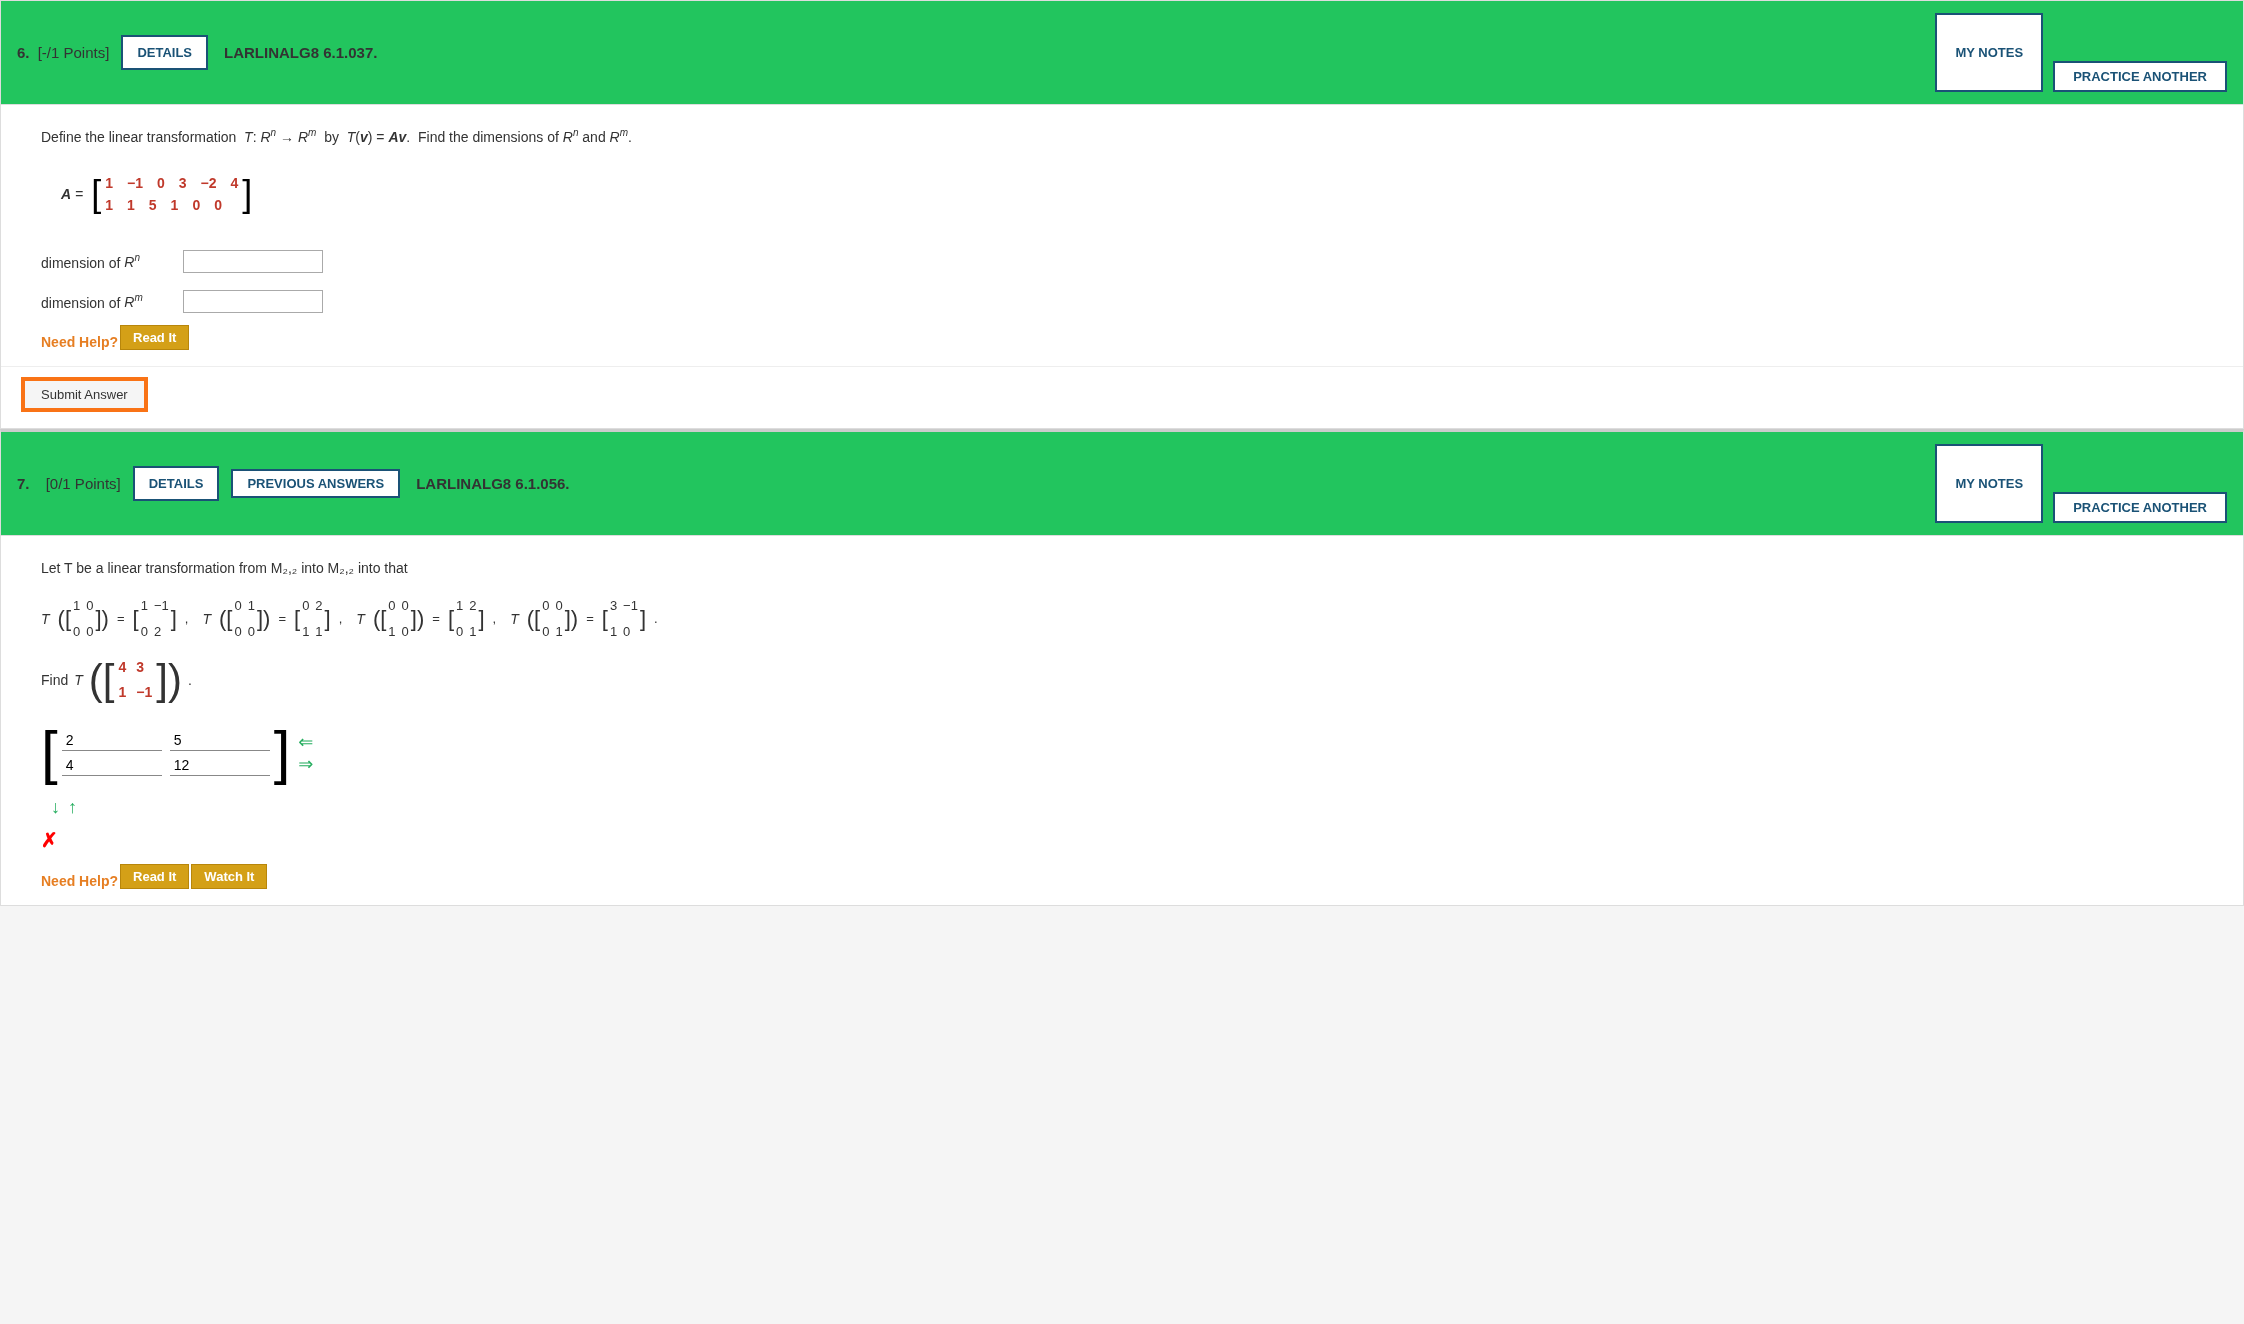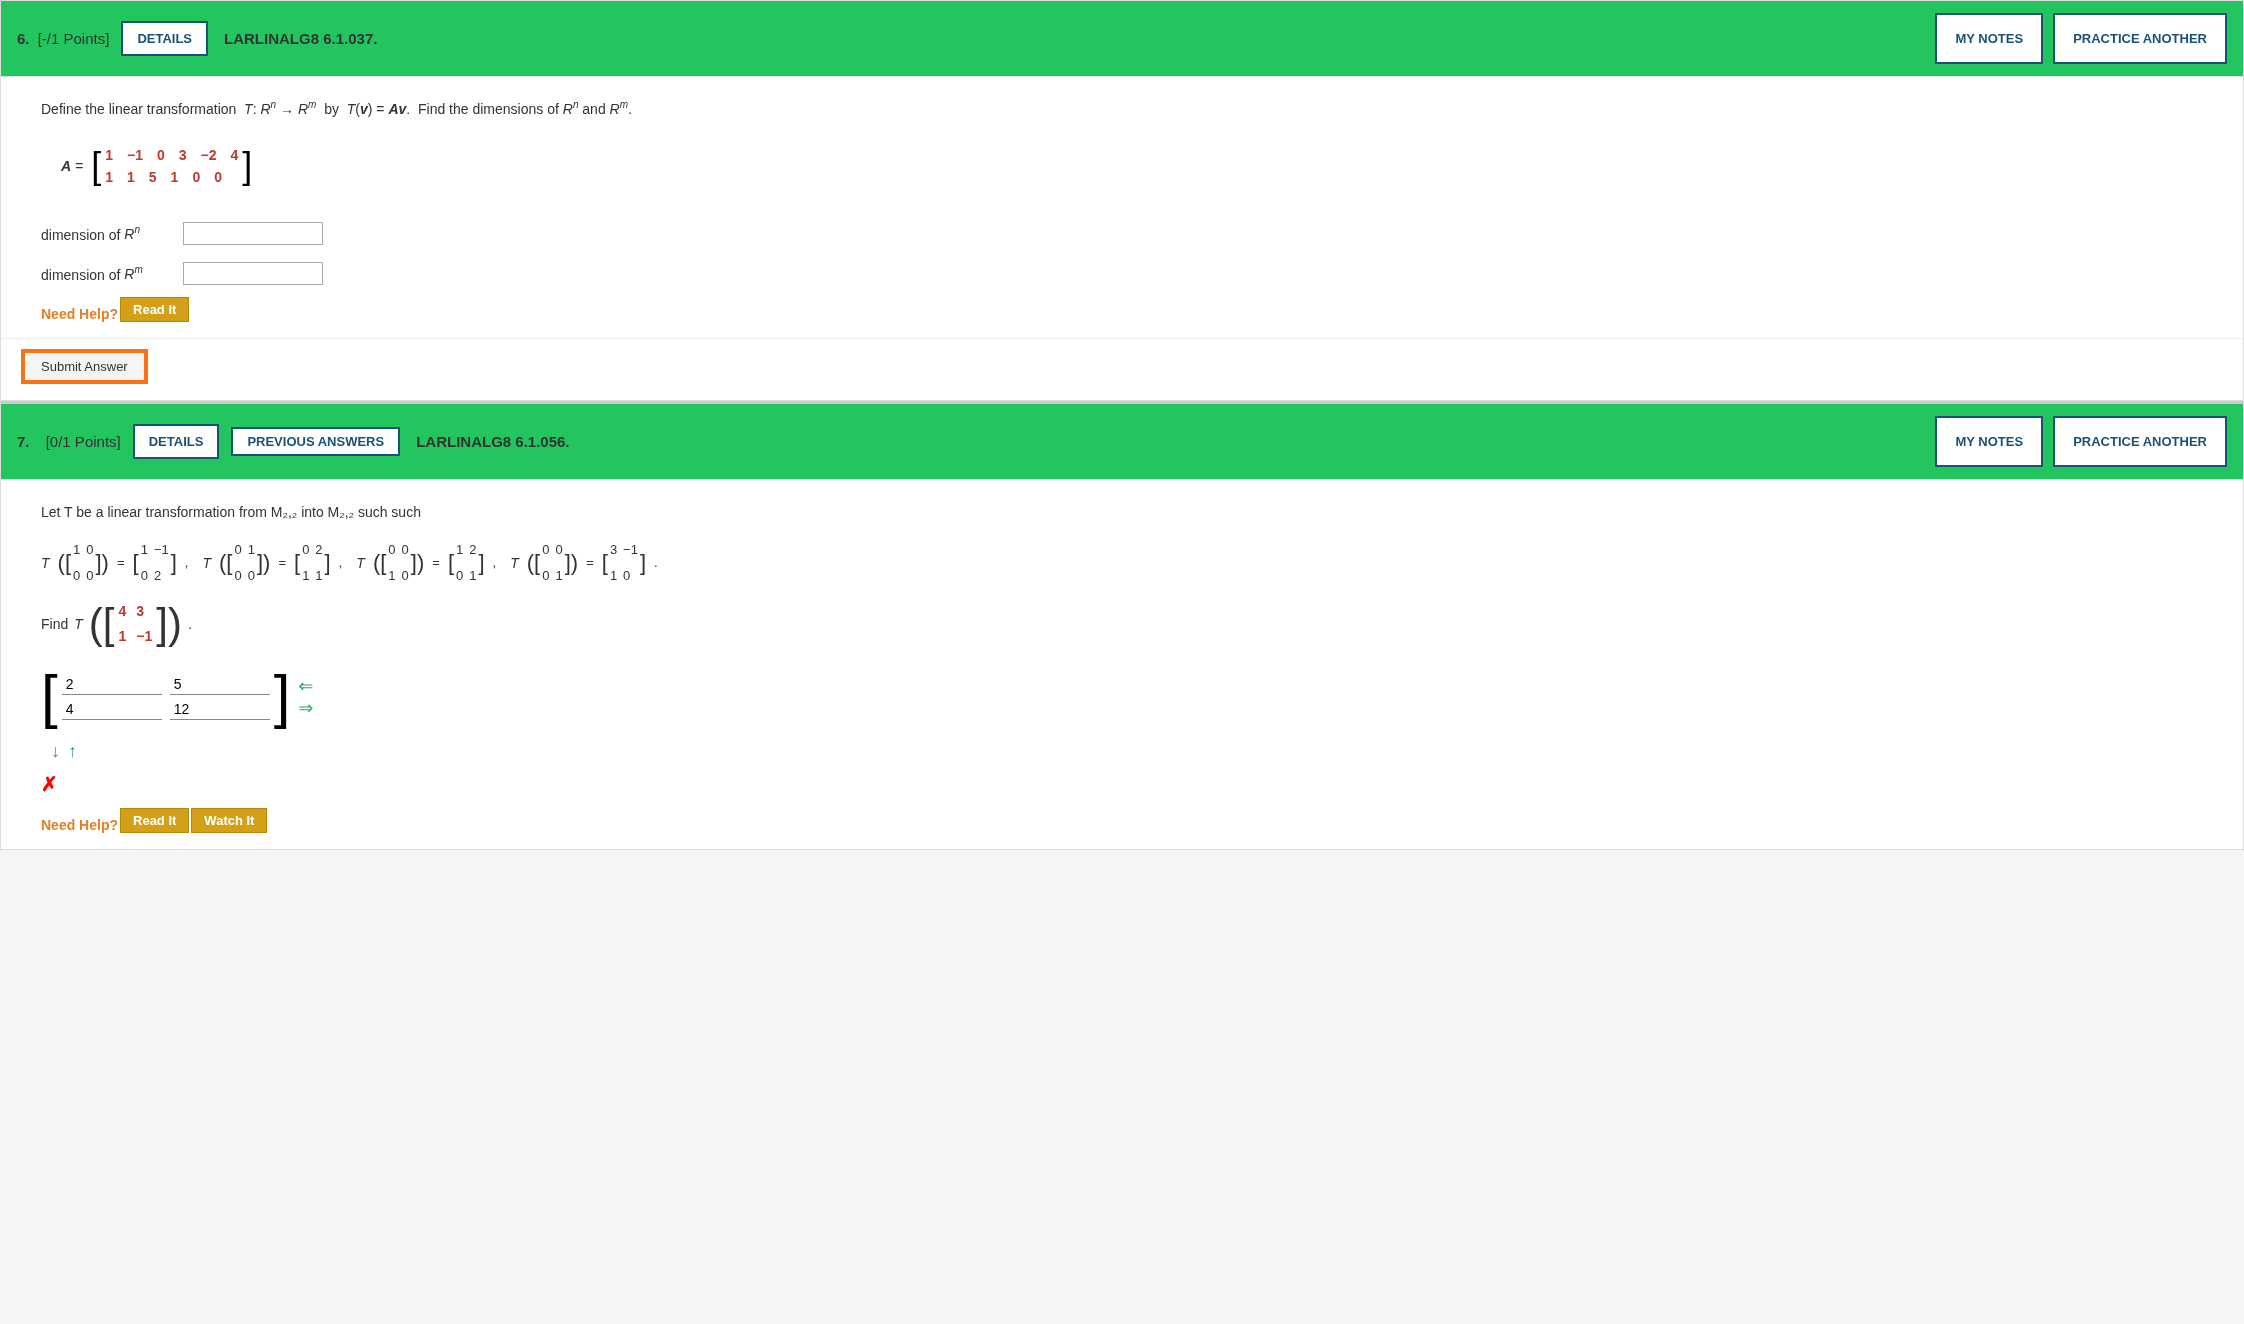--- a/index.html
+++ b/index.html
@@ -65,24 +65,25 @@
       padding: 5px 18px;
       font-size: 13px;
       font-weight: bold;
       cursor: pointer;
     }
 
     .btn-practice {
       border: 2px solid #1a5276;
       background: #fff;
       color: #1a5276;
-      padding: 16px 18px;
-      font-size: 13px;
-      font-weight: bold;
-      cursor: pointer;
+      padding: 6px 18px;
+      font-size: 13px;
+      font-weight: bold;
+      cursor: pointer;
+      margin-top: 48px;
     }
 
     .problem-content {
       padding: 20px 52px 16px 40px;
     }
 
     .problem-description {
       margin-bottom: 16px;
       font-size: 14px;
       line-height: 1.6;
@@ -438,21 +439,21 @@
     <button class="btn-details">DETAILS</button>
     <button class="btn-prev-answers">PREVIOUS ANSWERS</button>
     <span class="problem-id">LARLINALG8 6.1.056.</span>
     <div class="header-right">
       <button class="btn-my-notes">MY NOTES</button>
       <button class="btn-practice">PRACTICE ANOTHER</button>
     </div>
   </div>
 
   <div class="problem7-content">
-    <div class="math-line">Let T be a linear transformation from M₂,₂ into M₂,₂ such such</div>
+    <div class="math-line">Let T be a linear transformation from M₂,₂ into M₂,₂ into that</div>
 
     
     <div class="transformation-line">
 
       <span class="t-symbol">T</span>
       <span class="small-matrix">
         <span class="sm-bracket">(</span>
         <span class="sm-bracket">[</span>
         <div class="sm-content">
           <div class="sm-row">

